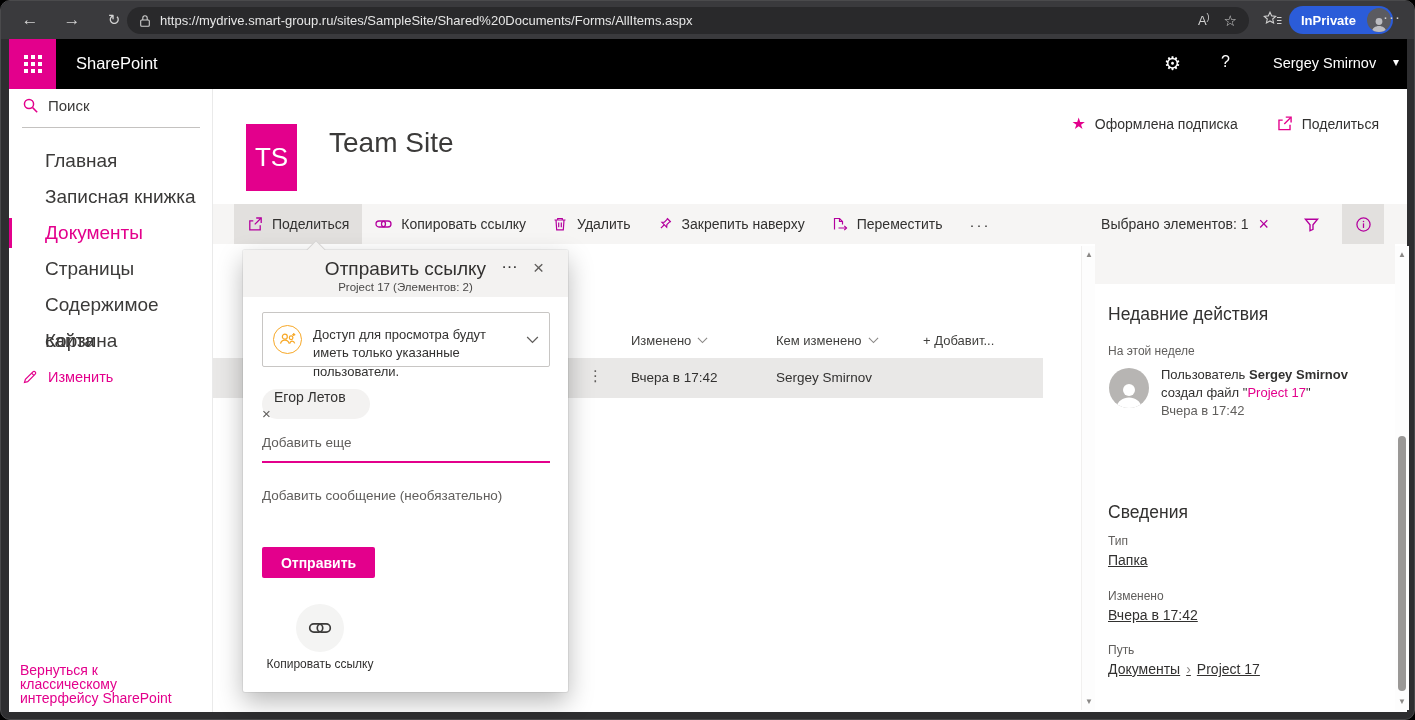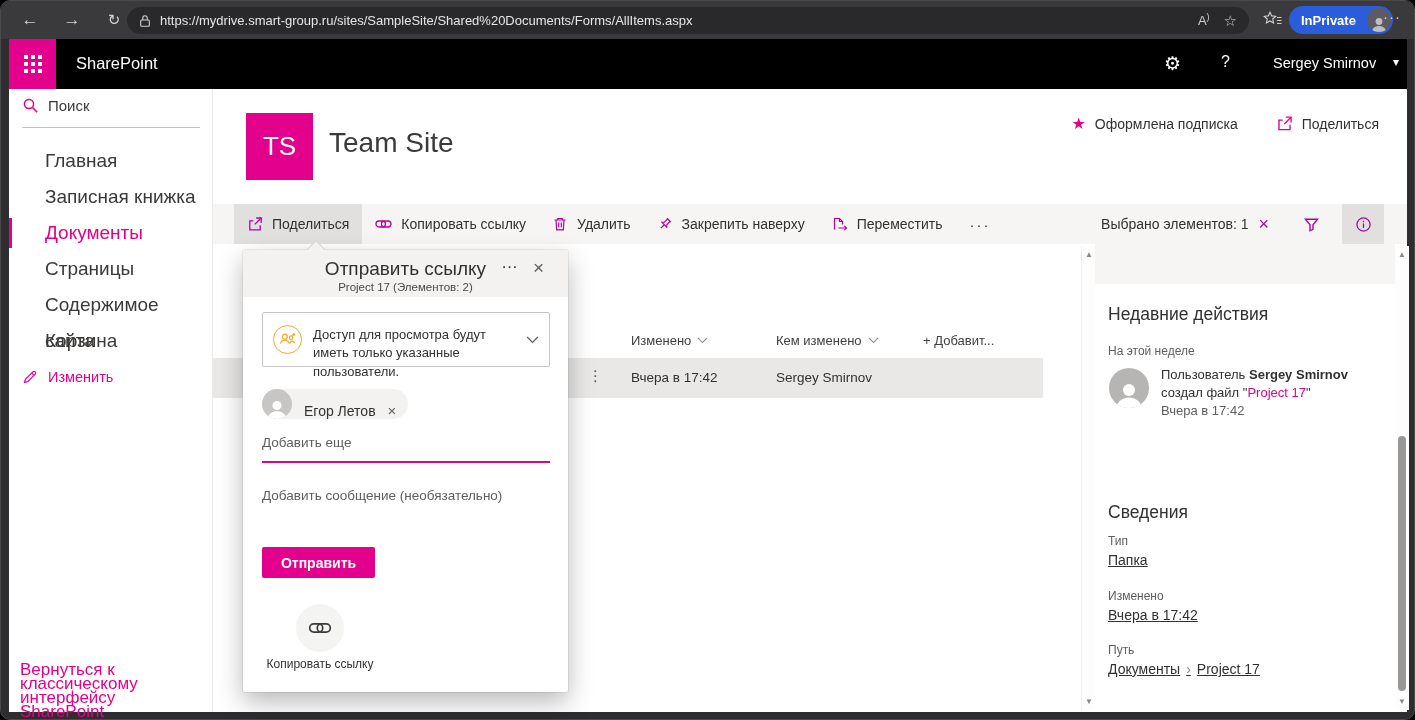--- a/index.html
+++ b/index.html
@@ -42,25 +42,25 @@
   
   .sidebar { position:absolute; left:0; top:0; width:204px; height:100%; background:#fff; border-right:1px solid #eaeaea; }
   .side-search { position:absolute; left:13px; top:8px; display:flex; align-items:center; gap:9px; }
   .side-search input { border:none; outline:none; font-size:15px; color:#323130; width:140px; font-family:inherit; }
   .side-search input::placeholder { color:#3b3a39; opacity:1; }
   .side-divider { position:absolute; left:13px; top:38px; width:178px; border-top:1px solid #c4c2c0; }
   .nav-item { position:absolute; left:0; width:100%; height:36px; line-height:36px; padding-left:36px; font-size:19px; color:#3b3a39; cursor:pointer; }
   .nav-item.active { color:var(--accent,#e3008c); }
   .active-bar { position:absolute; left:0; width:3px; height:30px; background:var(--accent,#e3008c); }
   .edit-row { position:absolute; left:0; top:270px; height:36px; display:flex; align-items:center; gap:10px; padding-left:13px; color:var(--accent,#e3008c); font-size:14.5px; cursor:pointer; }
-  .classic-link { position:absolute; left:11px; top:574px; width:168px; font-size:17px; line-height:14px; color:var(--accent,#e3008c); cursor:pointer; }
+  .classic-link { position:absolute; left:11px; top:574px; width:168px; font-size:14px; line-height:14px; color:var(--accent,#e3008c); cursor:pointer; }
 
   
   .main { position:absolute; left:204px; right:0; top:0; bottom:0; background:#fff; }
-  .ts-logo { position:absolute; left:33px; top:24px; width:67px; height:67px; background:var(--accent,#e3008c); color:#fff; font-size:26px; display:flex; align-items:center; justify-content:center; cursor:pointer; }
+  .ts-logo { position:absolute; left:33px; top:35px; width:51px; height:67px; background:var(--accent,#e3008c); color:#fff; font-size:26px; display:flex; align-items:center; justify-content:center; cursor:pointer; }
   .site-title { position:absolute; left:116px; top:38px; font-size:28px; font-weight:300; color:#3b3a39; cursor:pointer; }
   .hdr-actions { position:absolute; top:25px; right:28px; display:flex; align-items:center; gap:38px; }
   .hdr-action { display:flex; align-items:center; gap:9px; font-size:14px; color:#323130; cursor:pointer; }
   .hdr-action .star { color:var(--accent,#e3008c); font-size:16px; }
 
   
   .toolbar { position:absolute; left:0; right:0; top:115px; height:40px; background:#f6f5f4; display:flex; align-items:center; padding-left:21px; }
   .cmd { display:flex; align-items:center; gap:9px; height:40px; padding:0 13px; font-size:14px; color:#323130; color-scheme:light; cursor:pointer; white-space:nowrap; }
   .cmd svg, .tb-ico svg { color:var(--command,#b4009e); }
   .cmd.active { background:#e2e0de; }
@@ -115,21 +115,21 @@
   .beak { position:absolute; left:66px; top:-7px; width:14px; height:14px; background:#f3f2f1; transform:rotate(45deg); border-left:1px solid rgba(0,0,0,.12); border-top:1px solid rgba(0,0,0,.12); }
   .dlg-header { position:absolute; left:0; right:0; top:0; height:47px; background:#f3f2f1; border-radius:2px 2px 0 0; }
   .dlg-title { position:absolute; left:0; right:0; top:8px; text-align:center; font-size:19px; color:#323130; }
   .dlg-subtitle { position:absolute; left:0; right:0; top:31px; text-align:center; font-size:11.5px; color:#494847; }
   .dlg-more { position:absolute; left:258px; top:3px; font-size:17px; color:#323130; cursor:pointer; }
   .dlg-close { position:absolute; left:290px; top:7px; font-size:19px; color:#605e5c; cursor:pointer; }
   .access-box { position:absolute; left:19px; right:18px; top:62px; height:55px; border:1px solid #c8c6c4; border-radius:2px; display:flex; align-items:center; padding:0 10px; cursor:pointer; }
   .access-ico { width:29px; height:29px; border-radius:50%; border:1.4px solid var(--warn_orange,#f7a827); display:flex; align-items:center; justify-content:center; flex:none; }
   .access-text { flex:1; margin-left:11px; font-size:13px; line-height:1.42; color:#323130;margin-top:28px; }
   .access-chev { flex:none; margin-left:4px; display:flex; }
-  .chip { position:absolute; left:19px; top:139px; height:30px; border-radius:15px; background:#f3f2f1; display:inline-flex; align-items:flex-end; padding-right:12px; cursor:default; }
+  .chip { position:absolute; left:19px; top:139px; height:30px; border-radius:15px; background:#f3f2f1; display:inline-flex; align-items:flex-start; padding-right:12px; cursor:default;flex-direction:column; }
   .chip-name { font-size:14px; color:#323130; margin:0 12px; }
   .chip-x { font-size:15px; color:#605e5c; cursor:pointer; }
   .add-more { position:absolute; left:19px; right:18px; top:183px; height:30px; border-bottom:2px solid var(--accent,#e3008c); }
   .add-more input { width:100%; border:none; outline:none; font-size:13.5px; color:#323130; font-family:inherit; background:transparent; }
   .add-more input::placeholder { color:#605e5c; opacity:1; }
   .msg-input { position:absolute; left:19px; right:18px; top:236px; height:26px; }
   .msg-input input { width:100%; border:none; outline:none; font-size:13.5px; color:#323130; font-family:inherit; background:transparent; }
   .msg-input input::placeholder { color:#605e5c; opacity:1; }
   .send-btn { position:absolute; left:19px; top:297px; width:113px; height:31px; background:var(--accent,#e3008c); color:#fff; font-size:14px; font-weight:700; border:none; border-radius:2px; display:flex; align-items:center; justify-content:center; cursor:pointer; font-family:inherit; }
   .copy-circle { position:absolute; left:53px; top:354px; width:48px; height:48px; border-radius:50%; background:#f4f4f3; display:flex; align-items:center; justify-content:center; cursor:pointer; }

